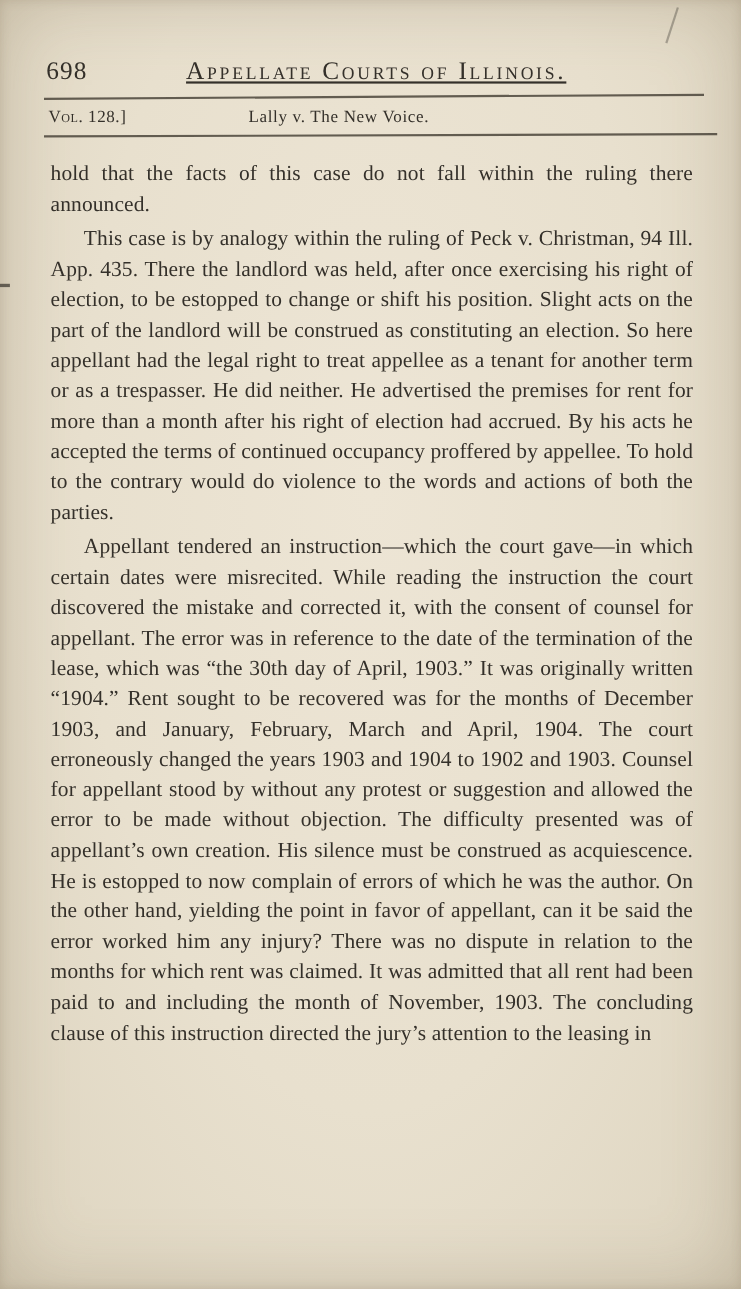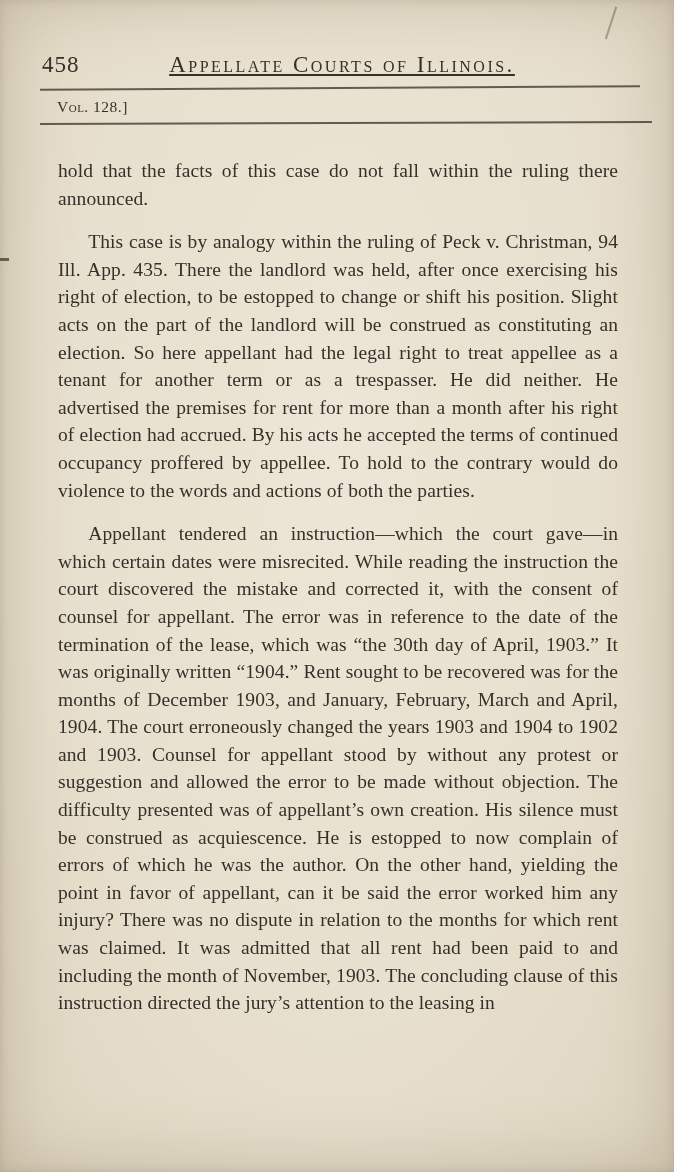--- a/index.html
+++ b/index.html
@@ -34,60 +34,61 @@
     font-size:23px;letter-spacing:2.5px;
     padding-right:34px;
     white-space:nowrap;
     text-decoration:underline;
   }
   .rule{border:0;border-top:2px solid var(--rule);opacity:0.85;}
   .rule1{margin:9px 34px 0 40px;transform:rotate(-0.35deg);}
   .rule2{margin:6px 22px 0 40px;transform:rotate(-0.2deg);}
   .subheader-row{
     display:flex;align-items:baseline;
-    padding:0 57px;margin-top:9px;
+    padding:0 44px;margin-top:9px;
   }
   .vol-label{
     font-variant:small-caps;
     font-size:15.5px;letter-spacing:0.5px;
     min-width:72px;white-space:nowrap;
   }
   .case-title{
     flex:1;text-align:center;
     font-size:15.5px;letter-spacing:0.6px;
     padding-right:130px;
     white-space:nowrap;
   }
   .content{
     padding:17px 40px 0 42px;
     font-size:19.5px;
     line-height:27.6px;
     text-align:justify;
     letter-spacing:0.1px;
   }
-  .content p{margin:16px;text-indent:1.55em;}
+  .content p{margin:4px;text-indent:1.55em;}
   .content p.no-indent{text-indent:0;}
   .artifact{position:absolute;background:var(--ink);opacity:0.7;}
   .artifact-left{left:0;top:258px;width:9px;height:3px;}
   .artifact-topright{right:62px;top:6px;width:2px;height:34px;transform:rotate(18deg);opacity:0.35;}
 </style>
 </head>
 <body>
 
 <div class="page">
 
   <div class="header-row">
-    <span class="page-number">458</span>
+    <span class="page-number">698</span>
     <span class="running-head">Appellate Courts of Illinois.</span>
   </div>
 
   <div class="rule rule1"></div>
 
   <div class="subheader-row">
     <span class="vol-label">Vol. 128.]</span>
+    <span class="case-title">Lally v. The New Voice.</span>
   </div>
 
   <div class="rule rule2"></div>
 
   <div class="content">
     <p class="no-indent">hold that the facts of this case do not fall within the ruling there announced.</p>
     <p>This case is by analogy within the ruling of Peck v. Christman, 94 Ill. App. 435.  There the landlord was held, after once exercising his right of election, to be estopped to change or shift his position.  Slight acts on the part of the landlord will be construed as constituting an election.  So here appellant had the legal right to treat appellee as a tenant for another term or as a trespasser.  He did neither.  He advertised the premises for rent for more than a month after his right of election had accrued.  By his acts he accepted the terms of continued occupancy proffered by appellee.  To hold to the contrary would do violence to the words and actions of both the parties.</p>
     <p>Appellant tendered an instruction—which the court gave—in which certain dates were misrecited.  While reading the instruction the court discovered the mistake and corrected it, with the consent of counsel for appellant.  The error was in reference to the date of the termination of the lease, which was “the 30th day of April, 1903.”  It was originally written “1904.”  Rent sought to be recovered was for the months of December 1903, and January, February, March and April, 1904.  The court erroneously changed the years 1903 and 1904 to 1902 and 1903.  Counsel for appellant stood by without any protest or suggestion and allowed the error to be made without objection.  The difficulty presented was of appellant’s own creation.  His silence must be construed as acquiescence.  He is estopped to now complain of errors of which he was the author.  On the other hand, yielding the point in favor of appellant, can it be said the error worked him any injury?  There was no dispute in relation to the months for which rent was claimed.  It was admitted that all rent had been paid to and including the month of November, 1903.  The concluding clause of this instruction directed the jury’s attention to the leasing in</p>
   </div>
 

